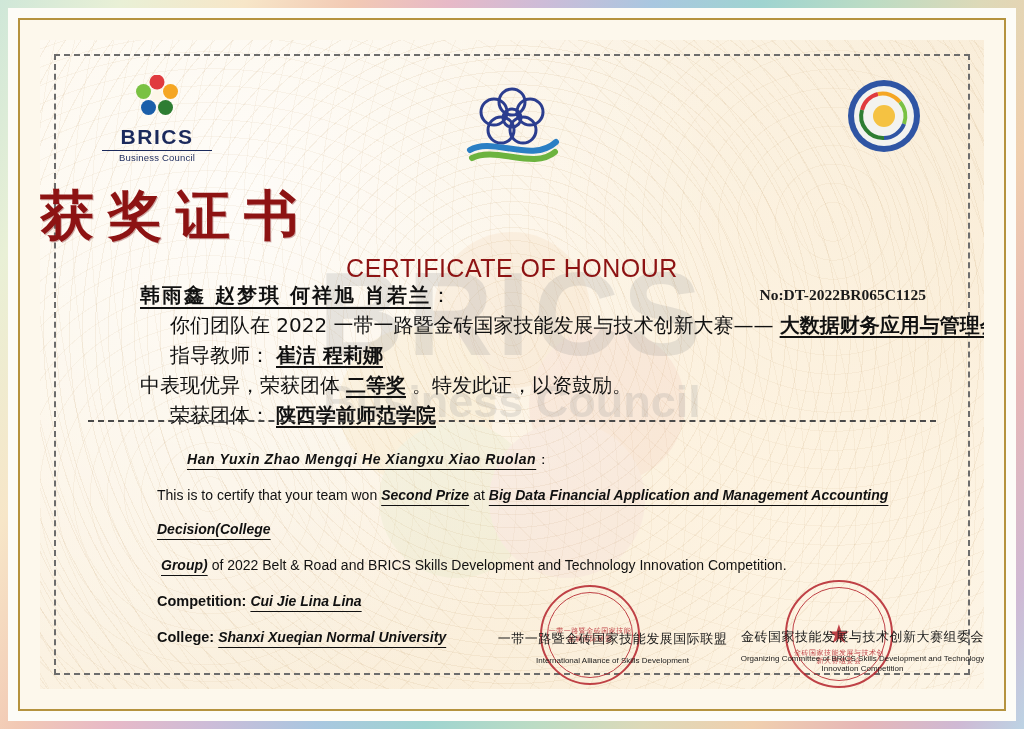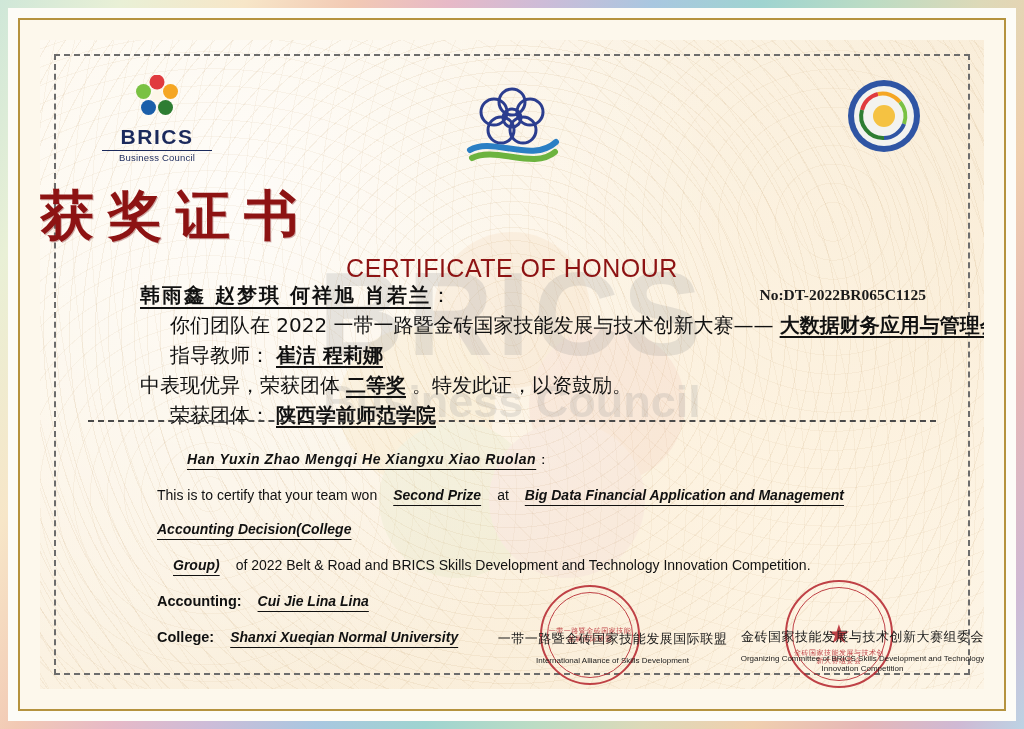--- a/index.html
+++ b/index.html
@@ -240,21 +240,21 @@
     font-weight: bold;
     text-decoration: underline;
     text-underline-offset: 5px;
     letter-spacing: .6px;
   }
   .en-fill {
     font-style: italic;
     font-weight: bold;
     text-decoration: underline;
     text-underline-offset: 5px;
-    padding: 0 16px;
+    padding: 0 4px;
   }
   .en-row { margin-top: 2px; }
   .en-label { font-weight: bold; font-size: 14.5px; }
 
   
   .seal {
     position: absolute;
     border-radius: 50%;
     border: 2.5px solid #b5232c;
     color: #b5232c;
@@ -422,21 +422,21 @@
           <div class="en-row" style="padding-left:30px;">
             <span class="en-names">Han Yuxin   Zhao Mengqi   He Xiangxu   Xiao Ruolan</span><span>：</span>
           </div>
           <div class="en-row">
             <span>This is to certify that your team won</span><span class="en-fill">Second Prize</span><span>at</span><span class="en-fill">Big Data Financial Application and Management Accounting Decision(College</span>
           </div>
           <div class="en-row">
             <span class="en-fill">Group)</span><span>of 2022 Belt &amp; Road and BRICS Skills Development and Technology Innovation Competition.</span>
           </div>
           <div class="en-row">
-            <span class="en-label">Accounting:</span><span class="en-fill">Cui Jie   Lina Lina</span>
+            <span class="en-label">Competition:</span><span class="en-fill">Cui Jie   Lina Lina</span>
           </div>
           <div class="en-row">
             <span class="en-label">College:</span><span class="en-fill">Shanxi Xueqian Normal University</span>
           </div>
         </div>
 
         <div class="seal seal-left">
           <div class="seal-inner"></div>
           <div class="seal-text">一带一路暨金砖国家技能发展国际联盟</div>
         </div>

